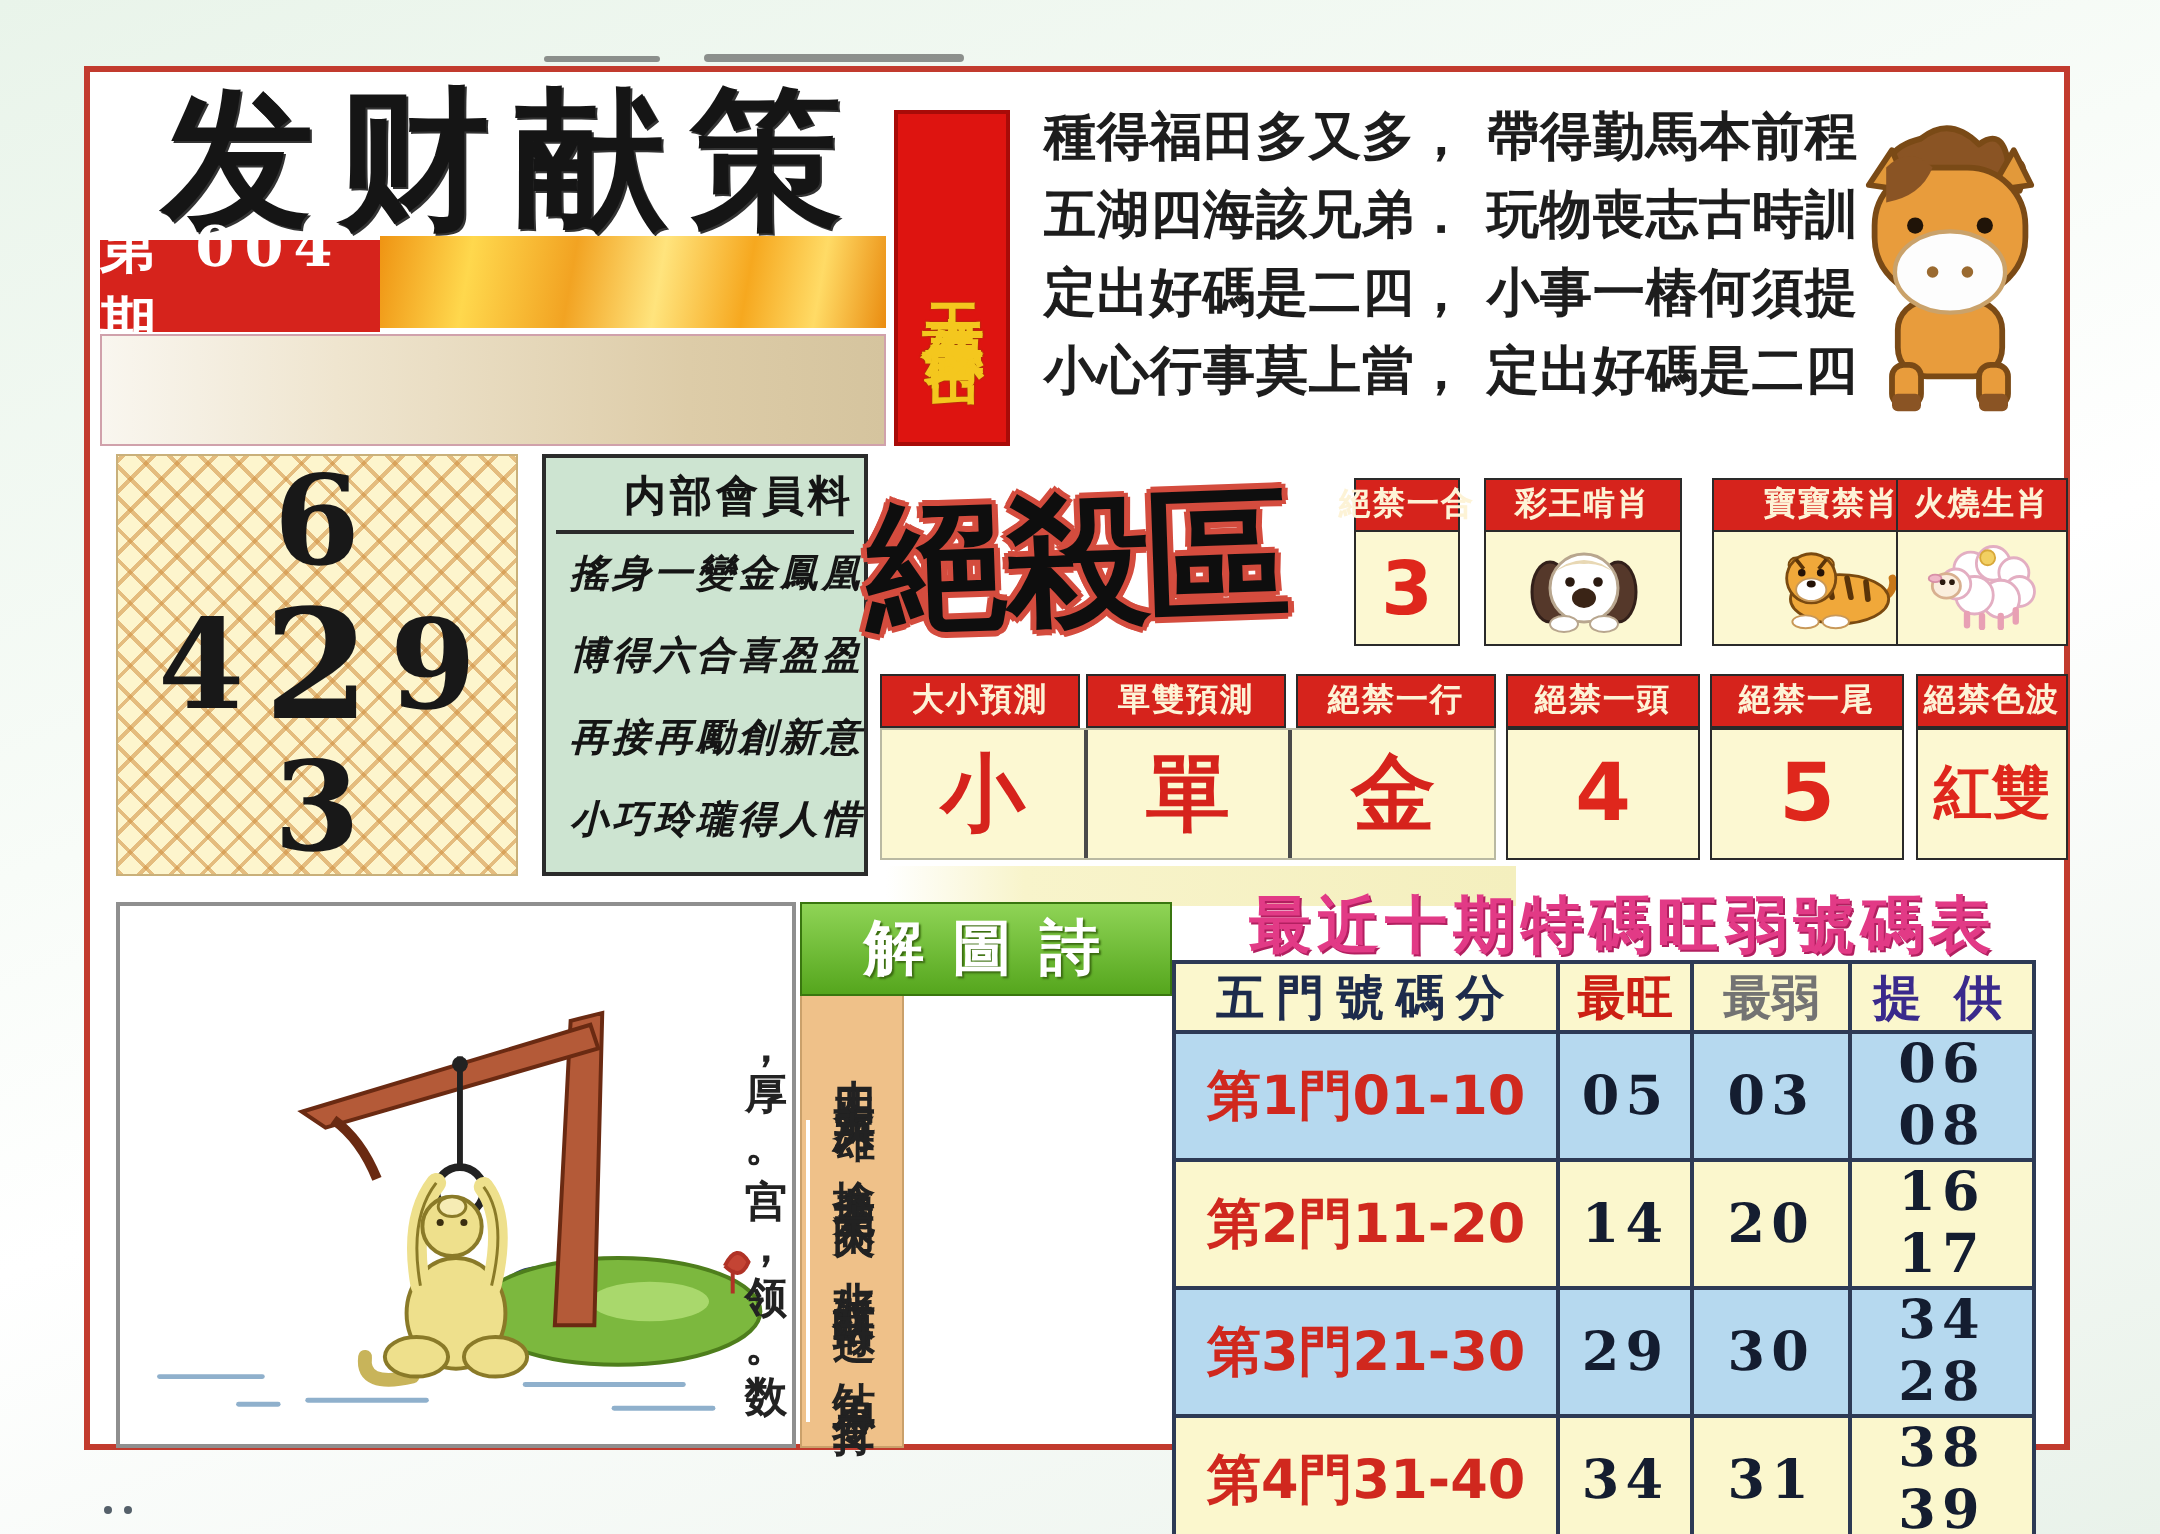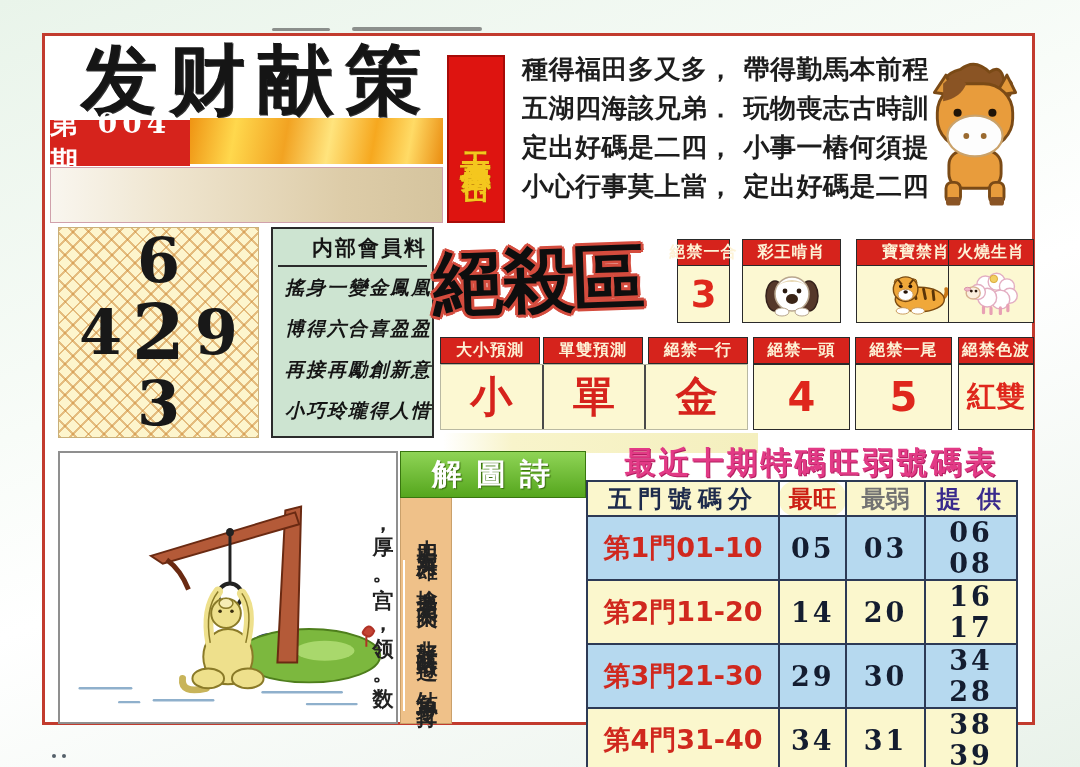--- a/index.html
+++ b/index.html
@@ -160,21 +160,21 @@
   table.hot-table{
     position:absolute;left:541px;top:444px;width:432px;border-collapse:collapse;
     border:2px solid #c23b2e;font-family:"DejaVu Serif",serif;
   }
   .hot-table td{
     border:2px solid #2d3a55;text-align:center;vertical-align:middle;
     height:42px;padding:0;
   }
   .hot-table tr.hdr td{height:33px;background:#fbf7cd;}
   .hot-table .c-door{width:196px;margin-left:33px;}
-  .hot-table .c-hot{width:66px;border-radius:16px;}
+  .hot-table .c-hot{width:66px;}
   .hot-table .c-weak{width:78px;}
   .hot-table .c-off{width:92px;}
   .th-door{color:#1d2b4c;font-size:24px;font-weight:700;letter-spacing:6px;}
   .th-hot{color:#cc2014;font-size:24px;font-weight:700;}
   .th-weak{color:#737373;font-size:24px;font-weight:700;}
   .th-off{color:#3a2a8c;font-size:24px;font-weight:700;letter-spacing:4px;}
   .row-blue td{background:#b6d9ef;}
   .row-yellow td{background:#fbf7cd;}
   .door-label{color:#d0281e;font-size:27px;font-weight:700;font-family:"DejaVu Sans",sans-serif;letter-spacing:0;}
   .num-val{color:#141d30;font-size:27px;font-weight:700;letter-spacing:3px;}

